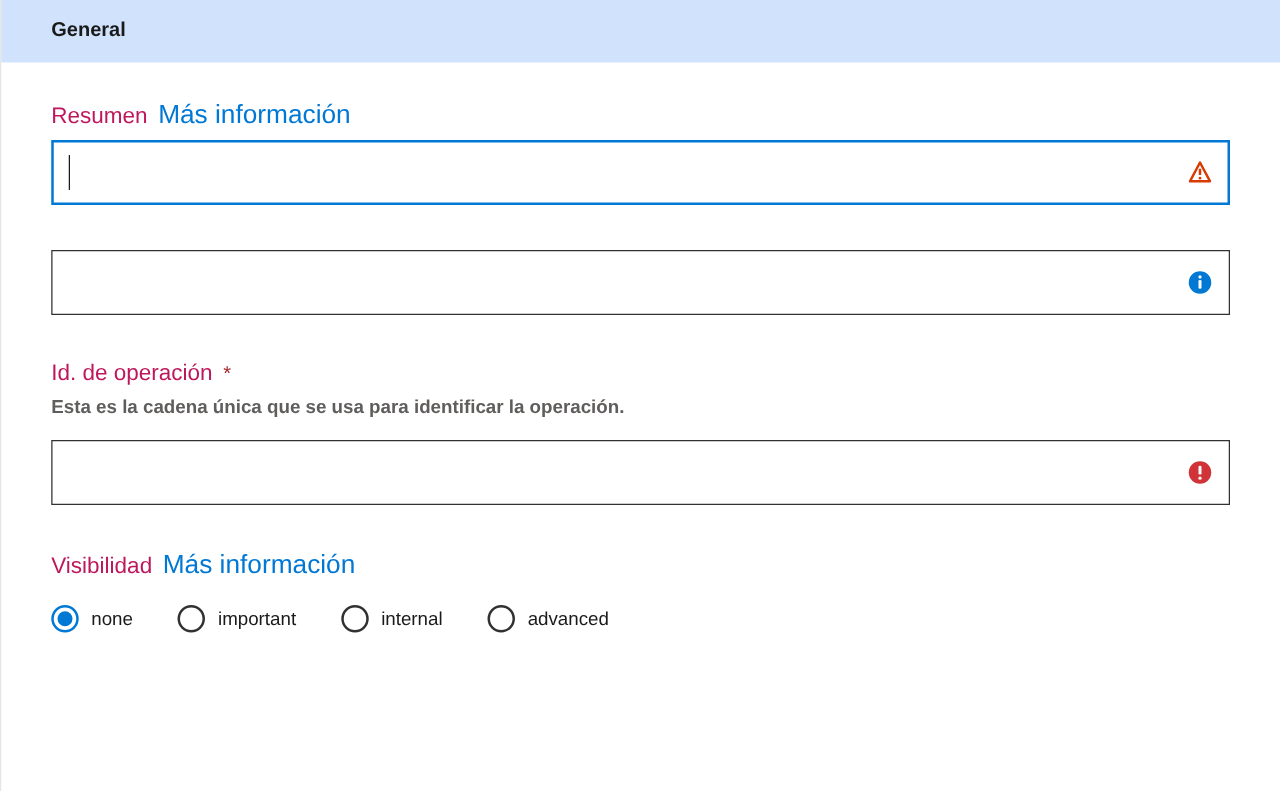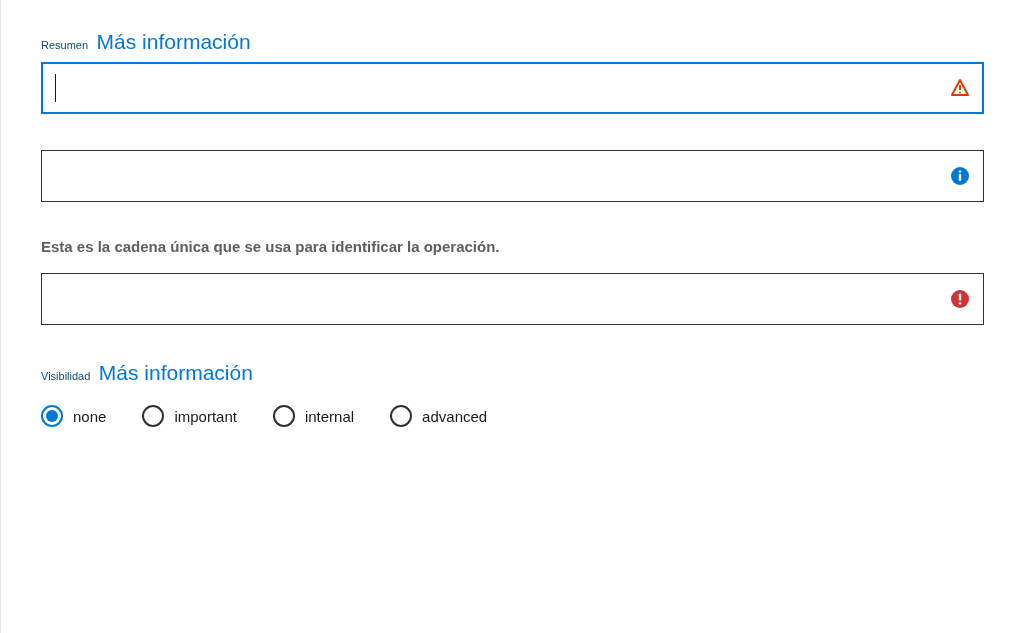--- a/index.html
+++ b/index.html
@@ -37,22 +37,22 @@
     
     .form-group {
       margin-bottom: 36px;
     }
     
     .form-label-row {
       margin-bottom: 8px;
     }
     
     .label-text {
-      font-size: 11px;
-      color: #0c4a6e;
+      font-size: 18px;
+      color: #be185d;
     }
     
     .learn-more-link {
       color: #0078d4;
       text-decoration: none;
       font-size: 21px;
       cursor: pointer;
       margin-left: 4px;
     }
     
@@ -149,20 +149,23 @@
       height: 28px;
       width: 1px;
       background: #1a1a1a;
     }
   </style>
 </head>
 <body>
 
 <div class="container">
 
+  <div class="section-header">
+    <span>General</span>
+  </div>
 
   <div class="form-body">
 
     <div class="form-group">
       <div class="form-label-row">
         <span class="label-text">Resumen</span>
         <a class="learn-more-link">Más información</a>
       </div>
       <div class="input-wrapper">
         <input type="text" class="text-input focus-blue" value="" style="">
@@ -184,20 +187,24 @@
           <svg width="20" height="20" viewBox="0 0 20 20">
             <circle cx="10" cy="10" r="9" fill="#0078d4"></circle>
             <circle cx="10" cy="5.5" r="1.3" fill="#ffffff"></circle>
             <rect x="8.8" y="8" width="2.4" height="7" fill="#ffffff" rx="1"></rect>
           </svg>
         </span>
       </div>
     </div>
 
     <div class="form-group">
+      <div class="form-label-row">
+        <span class="label-text">Id. de operación</span>
+        <span class="required-asterisk">*</span>
+      </div>
       <div class="helper-text">Esta es la cadena única que se usa para identificar la operación.</div>
       <div class="input-wrapper">
         <input type="text" class="text-input" value="" style="">
         <span class="status-icon">
           <svg width="20" height="20" viewBox="0 0 20 20">
             <circle cx="10" cy="10" r="9" fill="#d13438"></circle>
             <rect x="8.8" y="4.5" width="2.4" height="7" fill="#ffffff" rx="1"></rect>
             <circle cx="10" cy="14.5" r="1.3" fill="#ffffff"></circle>
           </svg>
         </span>

